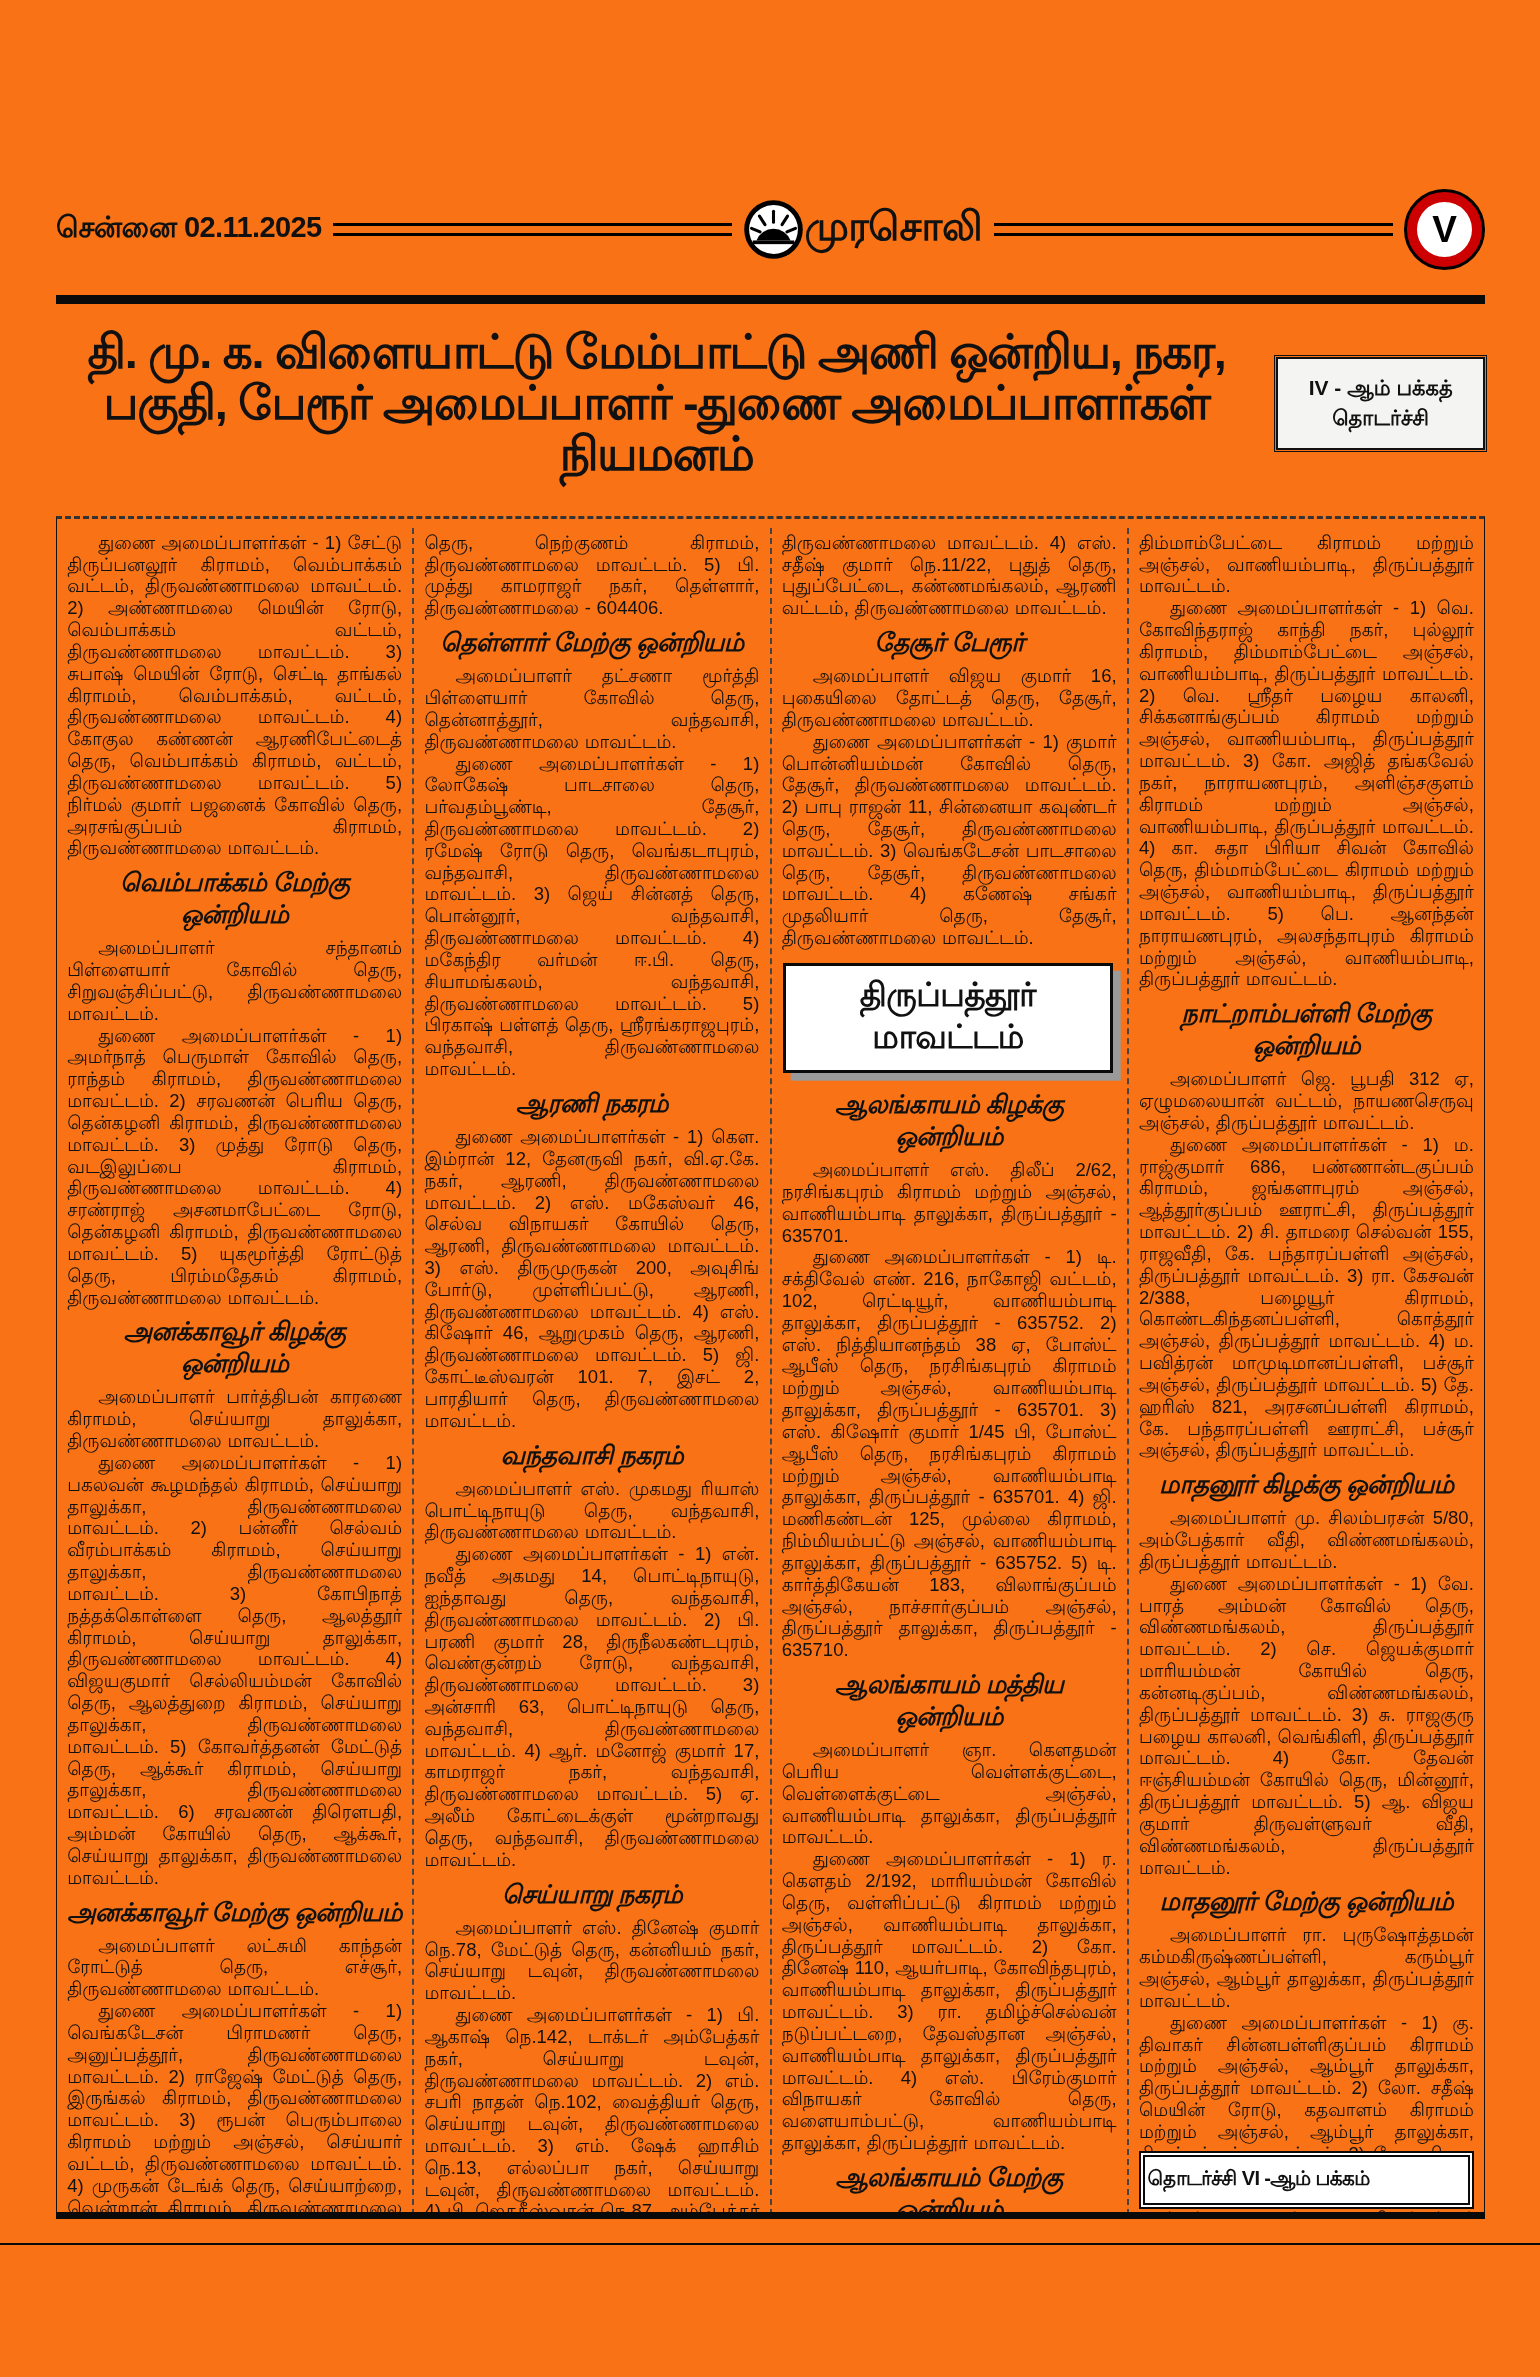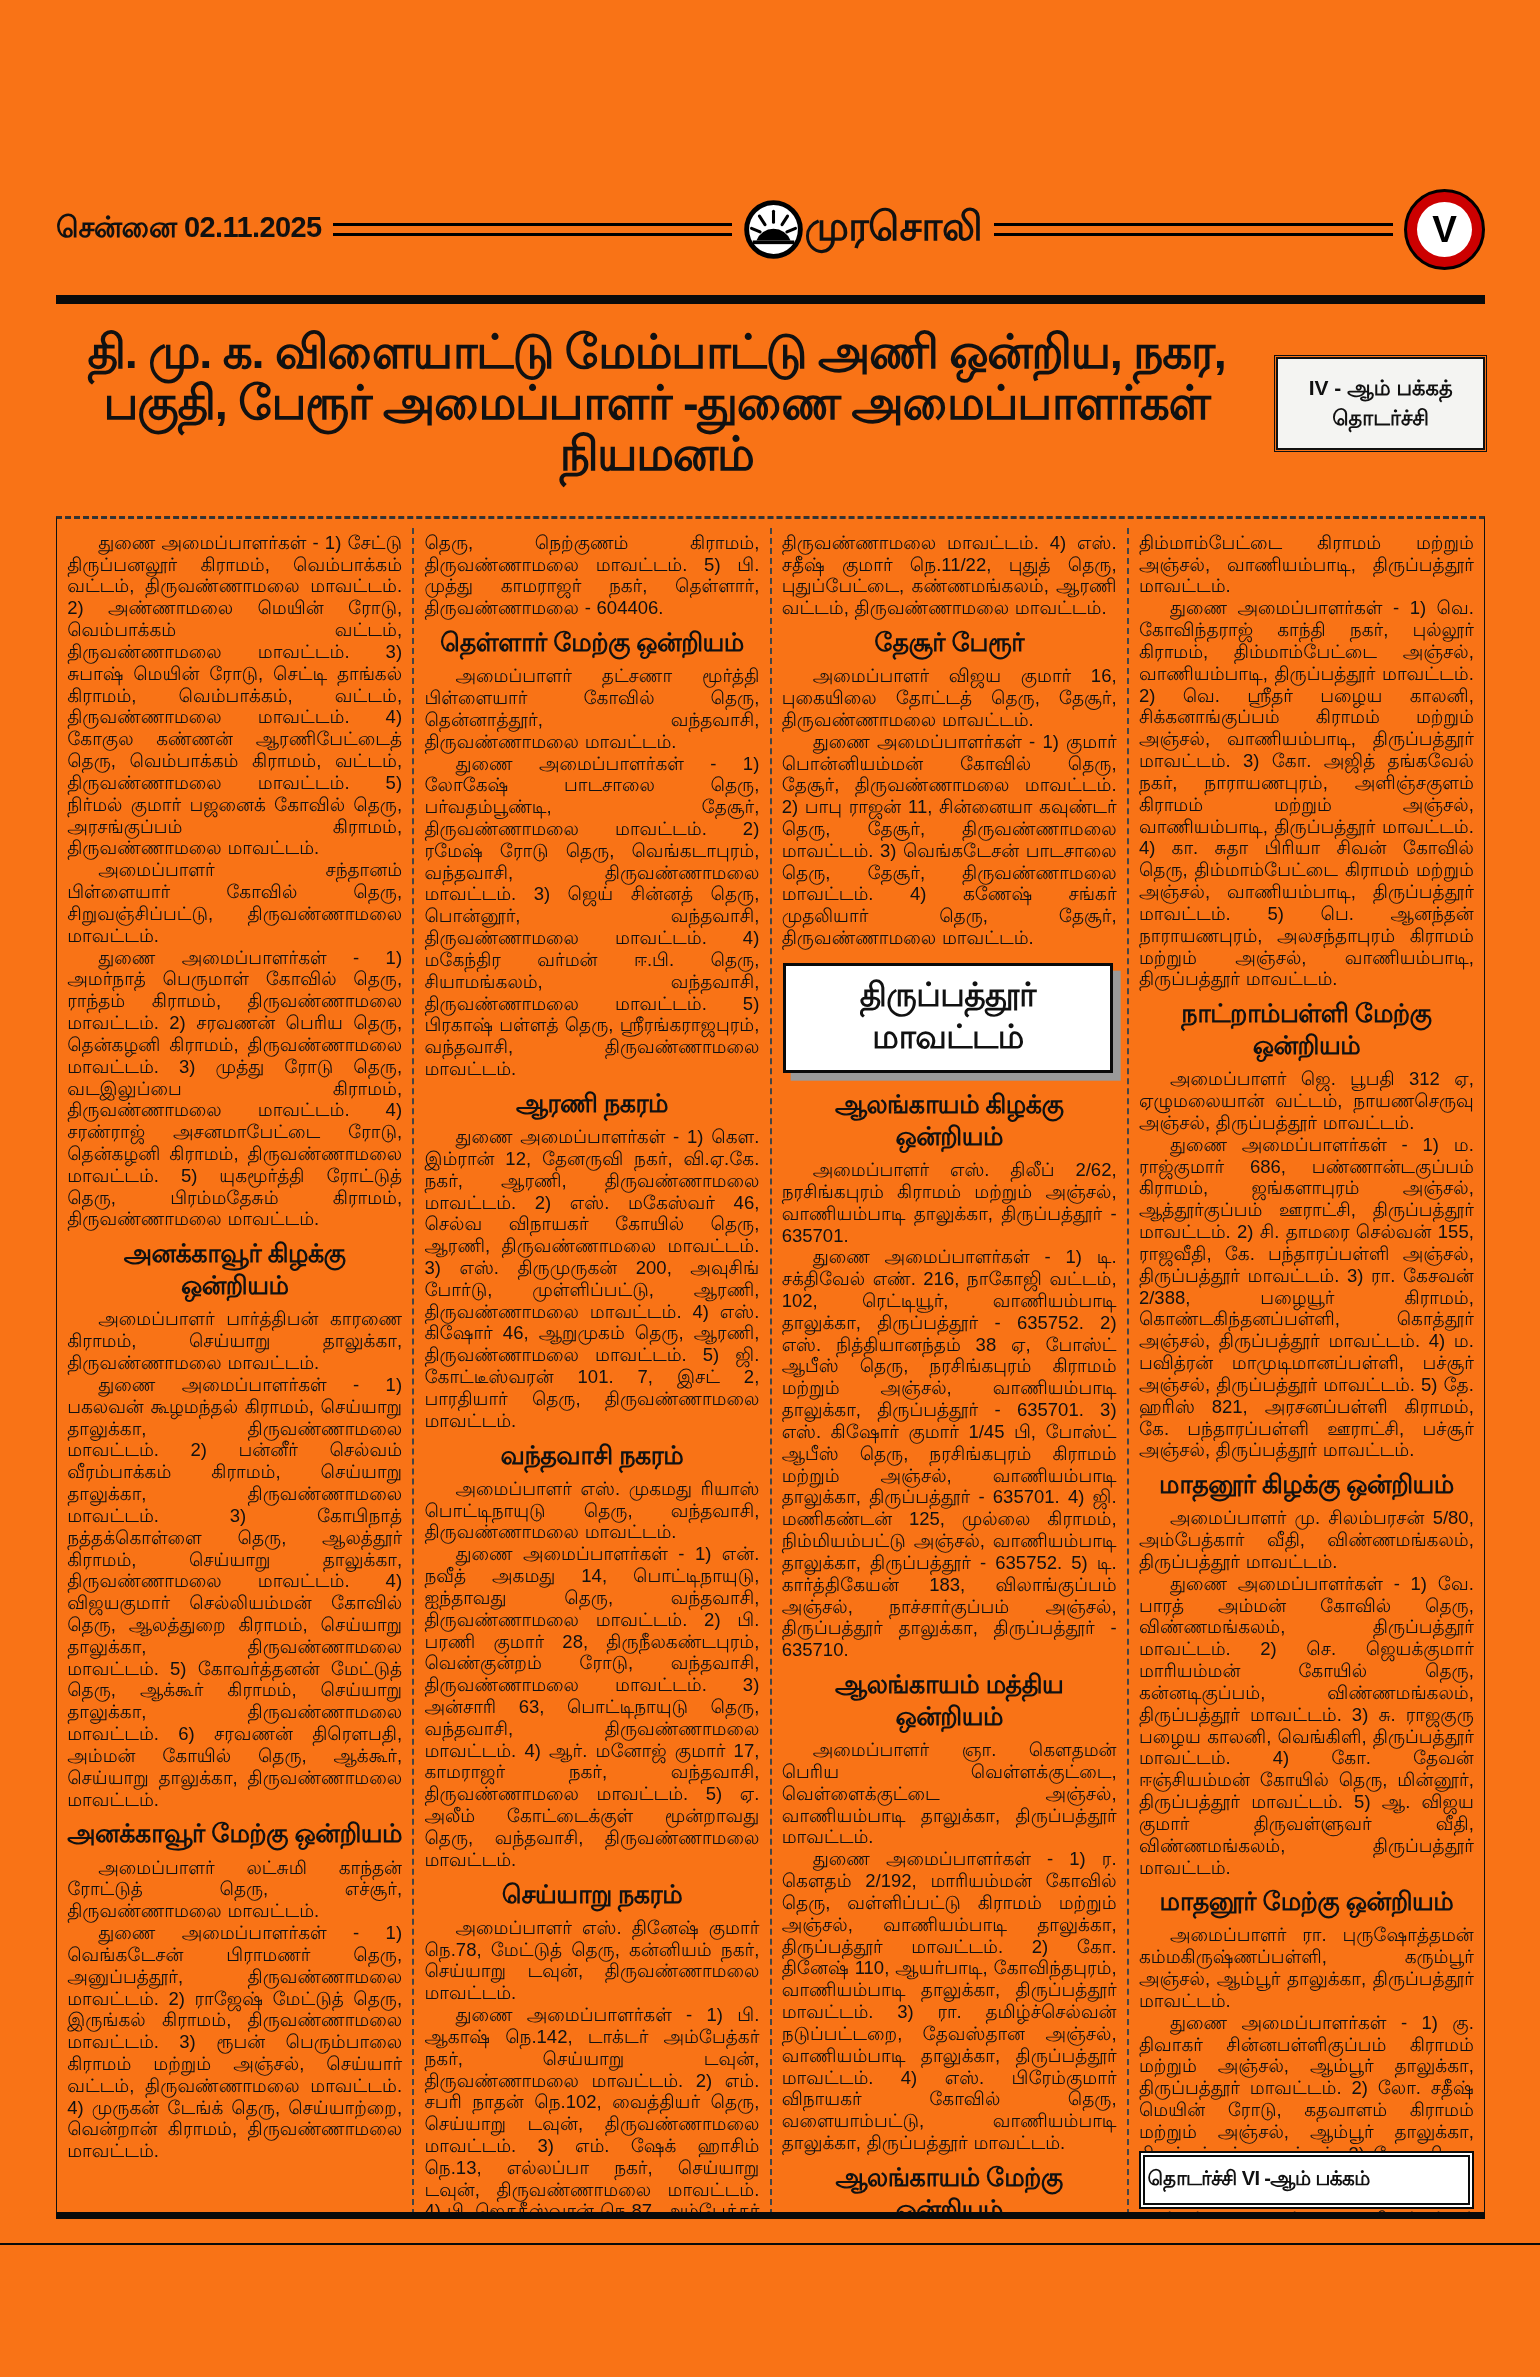--- a/index.html
+++ b/index.html
@@ -25,21 +25,21 @@
             padding:14px 6.4px;}
   
   .columns{position:absolute;top:516px;left:56px;right:56px;height:1687px;display:flex;
            border-top:3.8px dashed #333;border-left:1.9px solid #111;border-right:1.9px solid #111;
            padding-top:9px;overflow:hidden;}
   .col{flex:1 1 0;padding:3.8px 10.2px 0 10.2px;overflow:hidden;text-align:justify;}
   .col.sep{border-right:2.6px dashed #444;}
   .col:last-child{position:relative;}
   .para{margin:0;font-size:18.5px;line-height:1.18;text-indent:31px;word-spacing:0.6px;}
   .para.cont{text-indent:0;}
-  .sec-h{font-size:25.5px;font-weight:900;text-align:center;margin:9px 0 5.1px 0;letter-spacing:-0.6px;}
+  .sec-h{font-size:25.5px;font-weight:900;text-align:center;margin:9px 0 5.1px 0;letter-spacing:-0.6px;font-style:italic;}
   .district-box{border:3.8px solid #0a0a0a;box-shadow:7.7px 7.7px 0 #9a9a9a;background:#fff;
                 font-size:33px;font-weight:900;text-align:center;padding:10.2px 3.8px;margin:14px 3.8px 16.6px 1.3px;
                 letter-spacing:-0.6px;}
   .footer-box{position:absolute;left:10.2px;right:10.2px;bottom:6.4px;border:6.4px double #0a0a0a;background:#fff;
               text-align:left;font-size:20px;font-weight:800;padding:10.2px 2.6px;letter-spacing:-0.6px;}
   
   .bottom-rule{position:absolute;left:56px;right:56px;top:2212px;border-top:7.7px solid #0a0a0a;}
   .bottom-rule2{position:absolute;left:0;right:0;top:2243px;border-top:2.6px solid #0a0a0a;}
 </style>
 </head>
@@ -75,20 +75,21 @@
     <div class="headline">தி. மு. க. விளையாட்டு மேம்பாட்டு அணி ஒன்றிய, நகர, பகுதி, பேரூர் அமைப்பாளர் -துணை அமைப்பாளர்கள் நியமனம்</div>
     <div class="cont-box">
       <div>IV - ஆம் பக்கத்</div>
       <div>தொடர்ச்சி</div>
     </div>
   </div>
 
   <div class="columns">
     <div class="col sep">
         <p class="para">துணை அமைப்பாளர்கள் - 1) சேட்டு திருப்பனலூர் கிராமம், வெம்பாக்கம் வட்டம், திருவண்ணாமலை மாவட்டம். 2) அண்ணாமலை மெயின் ரோடு, வெம்பாக்கம் வட்டம், திருவண்ணாமலை மாவட்டம். 3) சுபாஷ் மெயின் ரோடு, செட்டி தாங்கல் கிராமம், வெம்பாக்கம், வட்டம், திருவண்ணாமலை மாவட்டம். 4) கோகுல கண்ணன் ஆரணிபேட்டைத் தெரு, வெம்பாக்கம் கிராமம், வட்டம், திருவண்ணாமலை மாவட்டம். 5) நிர்மல் குமார் பஜனைக் கோவில் தெரு, அரசங்குப்பம் கிராமம், திருவண்ணாமலை மாவட்டம்.</p>
+        <div class="sec-h">வெம்பாக்கம் மேற்கு ஒன்றியம்</div>
         <p class="para">அமைப்பாளர் சந்தானம் பிள்ளையார் கோவில் தெரு, சிறுவஞ்சிப்பட்டு, திருவண்ணாமலை மாவட்டம்.</p>
         <p class="para">துணை அமைப்பாளர்கள் - 1) அமர்நாத் பெருமாள் கோவில் தெரு, ராந்தம் கிராமம், திருவண்ணாமலை மாவட்டம். 2) சரவணன் பெரிய தெரு, தென்கழனி கிராமம், திருவண்ணாமலை மாவட்டம். 3) முத்து ரோடு தெரு, வடஇலுப்பை கிராமம், திருவண்ணாமலை மாவட்டம். 4) சரண்ராஜ் அசனமாபேட்டை ரோடு, தென்கழனி கிராமம், திருவண்ணாமலை மாவட்டம். 5) யுகமூர்த்தி ரோட்டுத் தெரு, பிரம்மதேசும் கிராமம், திருவண்ணாமலை மாவட்டம்.</p>
         <div class="sec-h">அனக்காவூர் கிழக்கு ஒன்றியம்</div>
         <p class="para">அமைப்பாளர் பார்த்திபன் காரணை கிராமம், செய்யாறு தாலுக்கா, திருவண்ணாமலை மாவட்டம்.</p>
         <p class="para">துணை அமைப்பாளர்கள் - 1) பகலவன் கூழமந்தல் கிராமம், செய்யாறு தாலுக்கா, திருவண்ணாமலை மாவட்டம். 2) பன்னீர் செல்வம் வீரம்பாக்கம் கிராமம், செய்யாறு தாலுக்கா, திருவண்ணாமலை மாவட்டம். 3) கோபிநாத் நத்தக்கொள்ளை தெரு, ஆலத்தூர் கிராமம், செய்யாறு தாலுக்கா, திருவண்ணாமலை மாவட்டம். 4) விஜயகுமார் செல்லியம்மன் கோவில் தெரு, ஆலத்துறை கிராமம், செய்யாறு தாலுக்கா, திருவண்ணாமலை மாவட்டம். 5) கோவர்த்தனன் மேட்டுத் தெரு, ஆக்கூர் கிராமம், செய்யாறு தாலுக்கா, திருவண்ணாமலை மாவட்டம். 6) சரவணன் திரௌபதி, அம்மன் கோயில் தெரு, ஆக்கூர், செய்யாறு தாலுக்கா, திருவண்ணாமலை மாவட்டம்.</p>
         <div class="sec-h">அனக்காவூர் மேற்கு ஒன்றியம்</div>
         <p class="para">அமைப்பாளர் லட்சுமி காந்தன் ரோட்டுத் தெரு, எச்சூர், திருவண்ணாமலை மாவட்டம்.</p>
         <p class="para">துணை அமைப்பாளர்கள் - 1) வெங்கடேசன் பிராமணர் தெரு, அனுப்பத்தூர், திருவண்ணாமலை மாவட்டம். 2) ராஜேஷ் மேட்டுத் தெரு, இருங்கல் கிராமம், திருவண்ணாமலை மாவட்டம். 3) ரூபன் பெரும்பாலை கிராமம் மற்றும் அஞ்சல், செய்யார் வட்டம், திருவண்ணாமலை மாவட்டம். 4) முருகன் டேங்க் தெரு, செய்யாற்றை, வென்றான் கிராமம், திருவண்ணாமலை மாவட்டம்.</p>
       </div>
     <div class="col sep">

